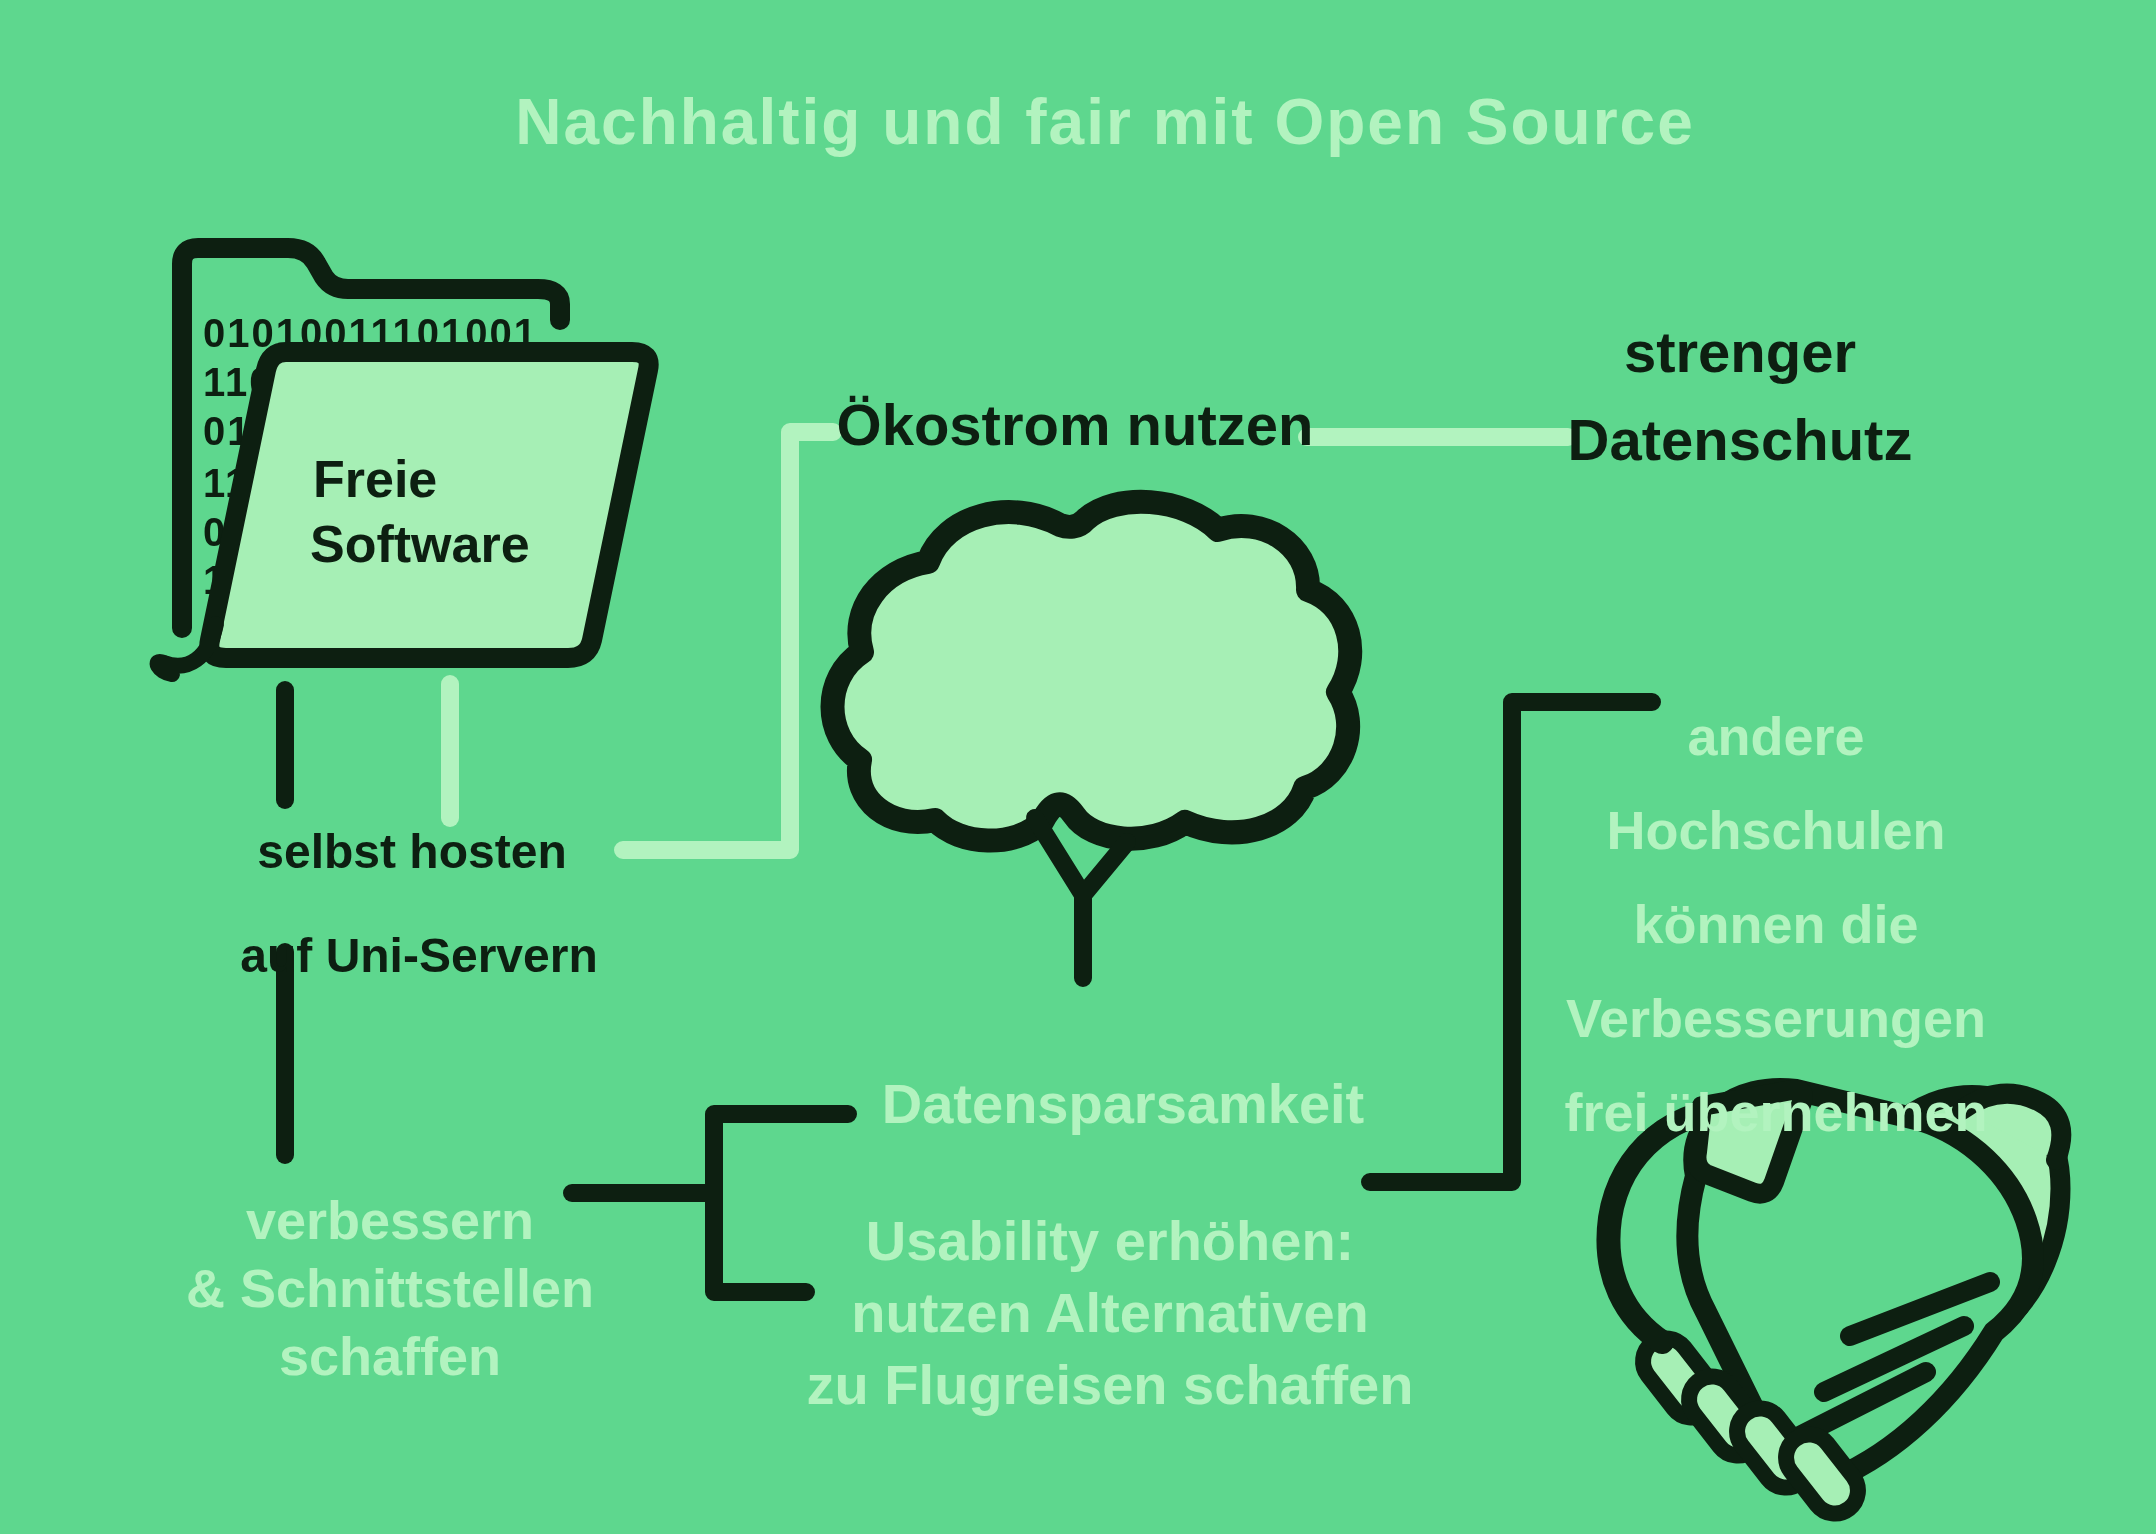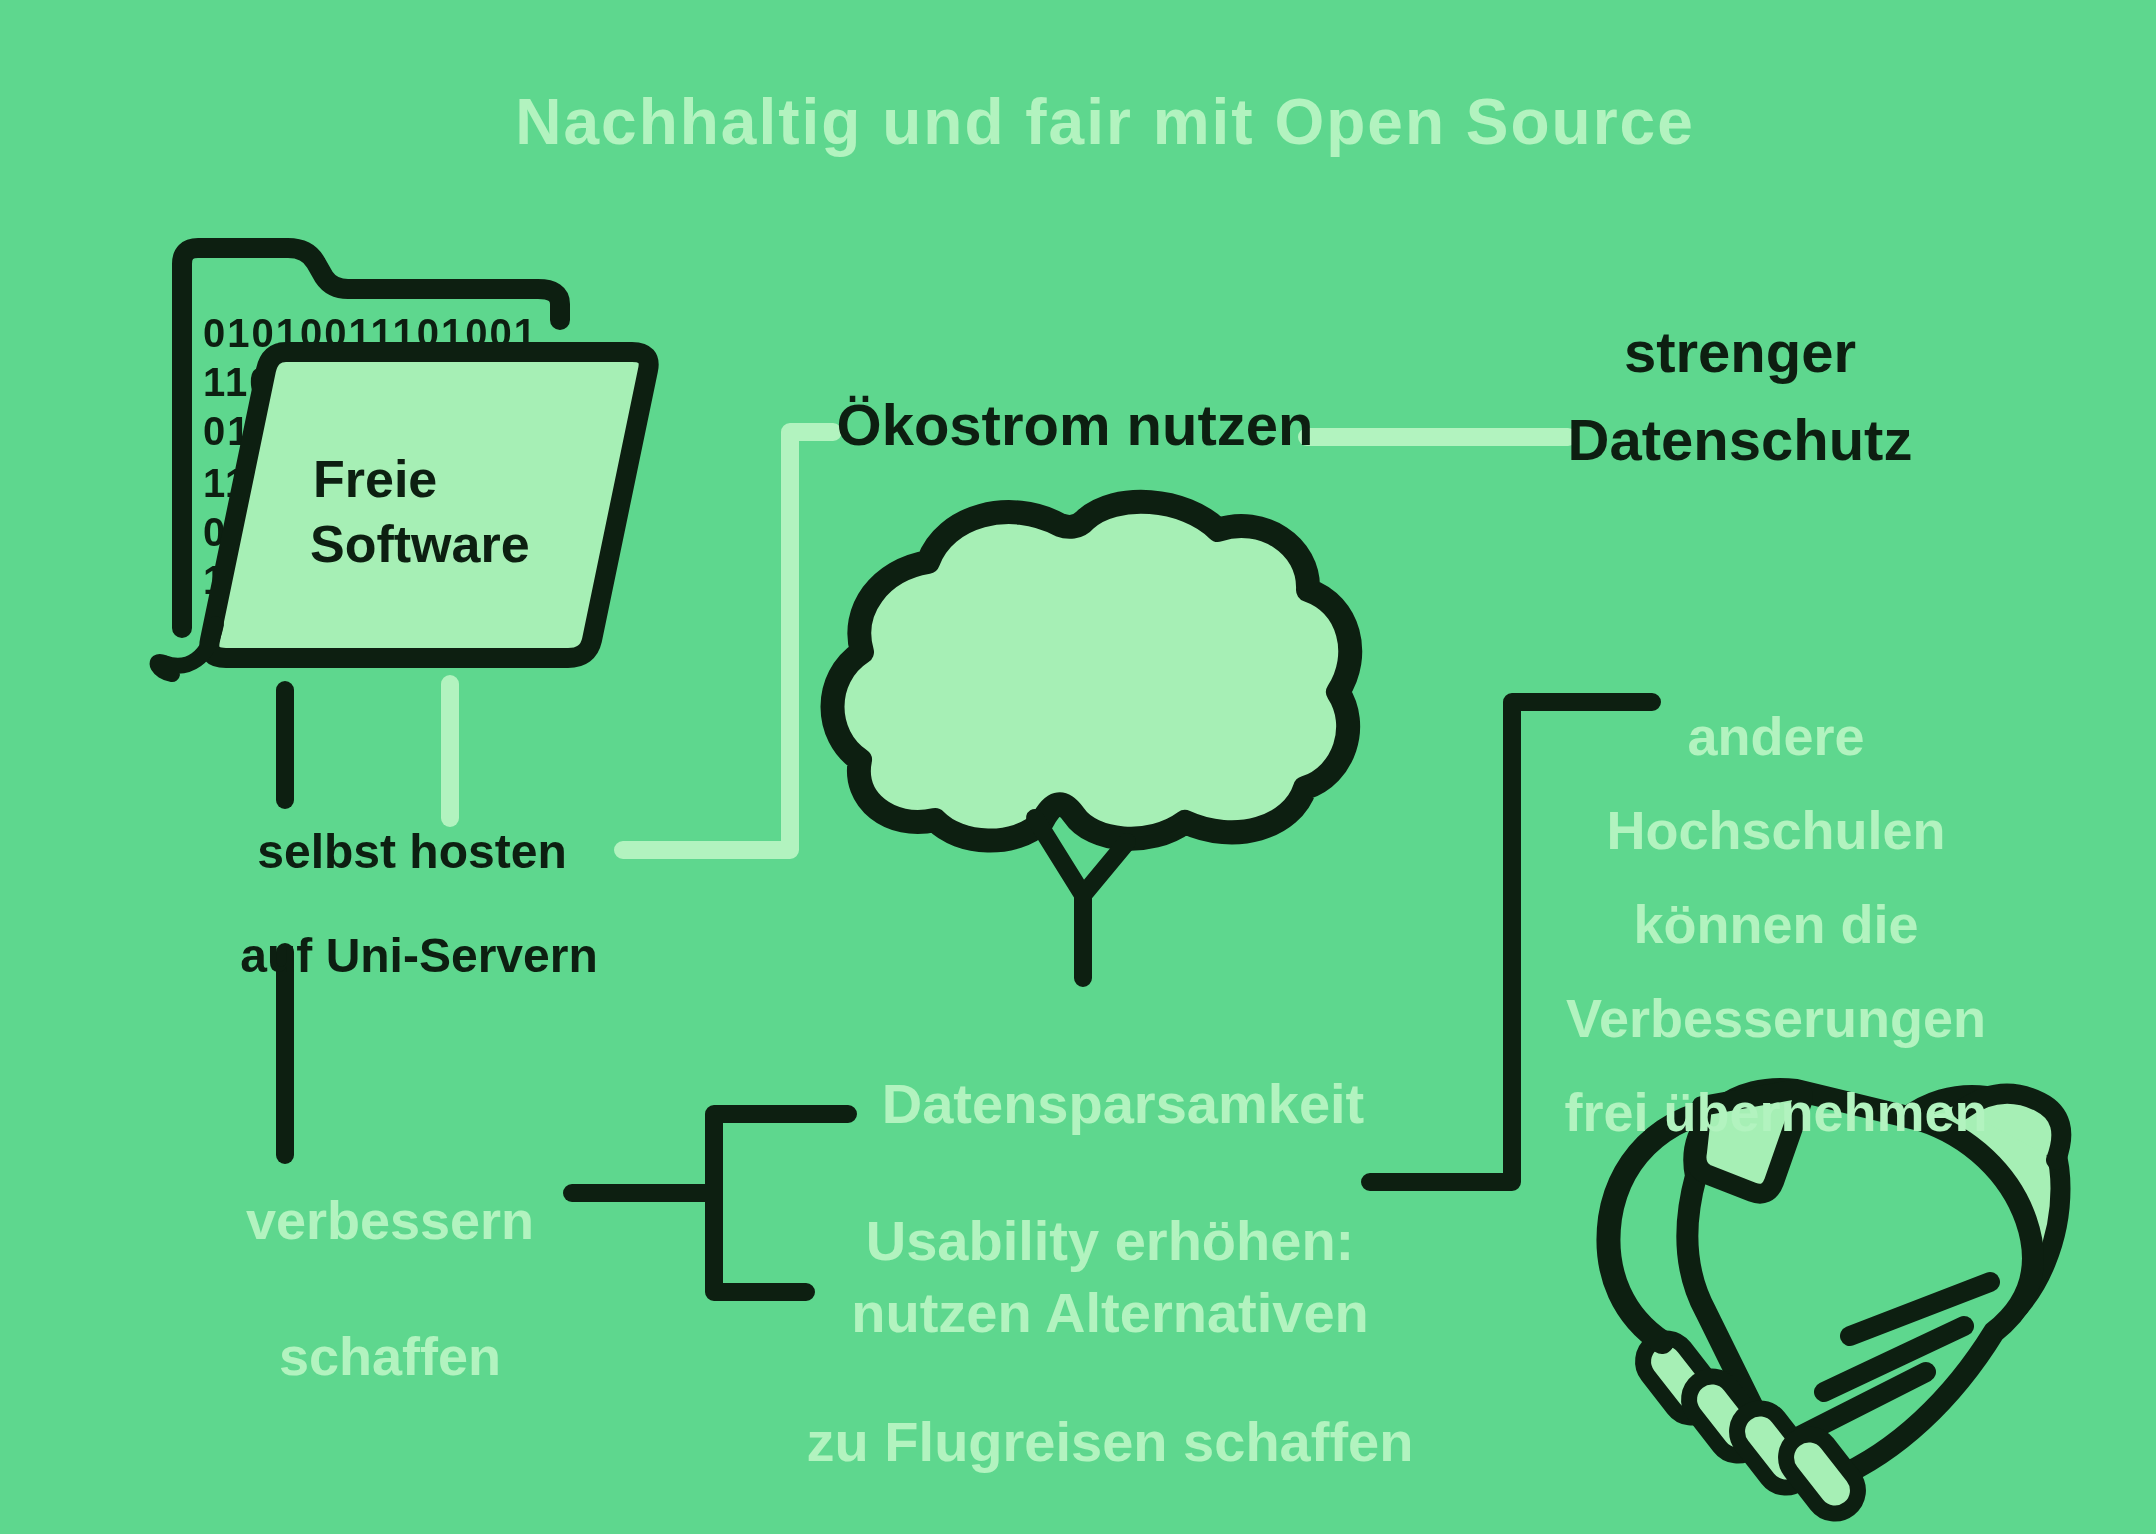--- a/index.html
+++ b/index.html
@@ -126,21 +126,22 @@
   <div class="label dark fs-node2" style="left:412px;top:852px;">selbst hosten</div>
   <div class="label dark fs-node2" style="left:419px;top:956px;">auf Uni-Servern</div>
 
   <div class="label light fs-light" style="left:1776px;top:706px;">andere</div>
   <div class="label light fs-light" style="left:1776px;top:800px;">Hochschulen</div>
   <div class="label light fs-light" style="left:1776px;top:894px;">können die</div>
   <div class="label light fs-light" style="left:1776px;top:988px;">Verbesserungen</div>
   <div class="label light fs-light" style="left:1776px;top:1082px;">frei übernehmen</div>
 
   <div class="label light fs-light" style="left:390px;top:1190px;">verbessern</div>
+  <div class="label light fs-light" style="left:390px;top:1258px;">&amp; Schnittstellen</div>
   <div class="label light fs-light" style="left:390px;top:1326px;">schaffen</div>
 
   <div class="label light fs-light2" style="left:1123px;top:1104px;">Datensparsamkeit</div>
 
   <div class="label light fs-light2" style="left:1110px;top:1241px;">Usability erhöhen:</div>
   <div class="label light fs-light2" style="left:1110px;top:1313px;">nutzen Alternativen</div>
-  <div class="label light fs-light2" style="left:1110px;top:1442px;text-align:center;">zu Flugreisen schaffen</div>
+  <div class="label light fs-light2" style="left:1110px;top:1385px;text-align:center;">zu Flugreisen schaffen</div>
 
 </div>
 
 </body></html>

